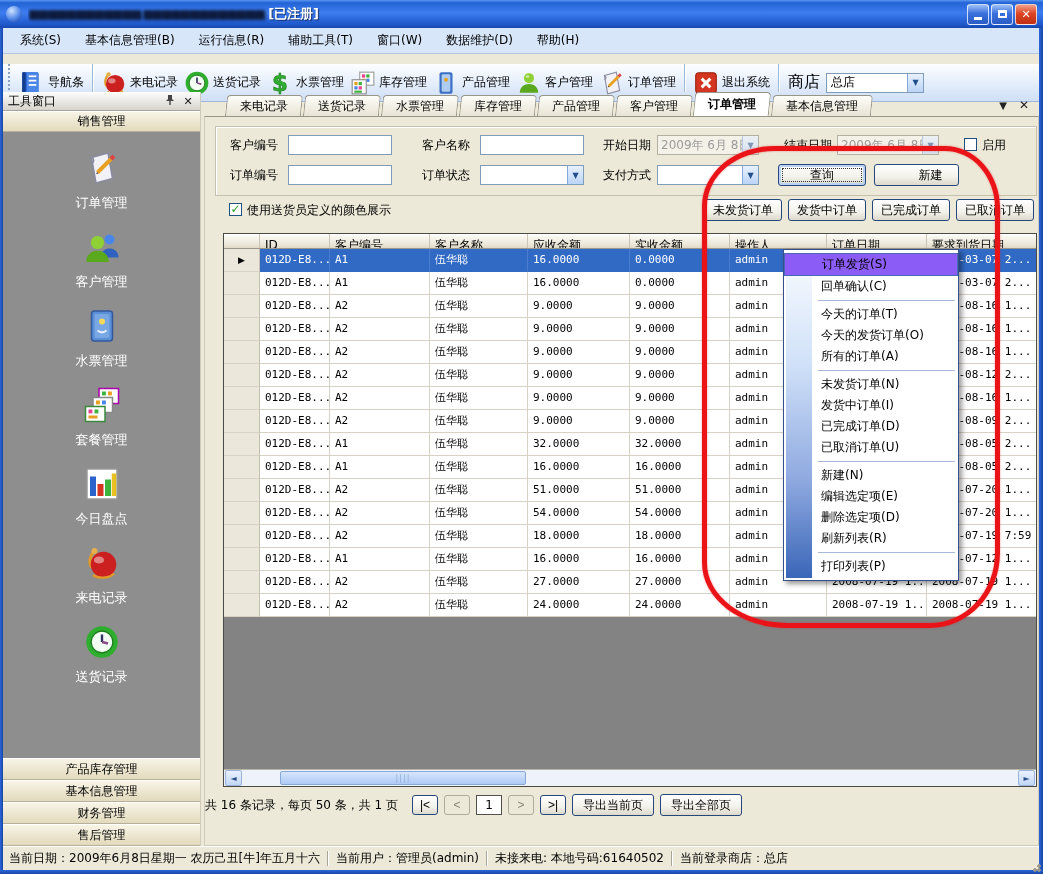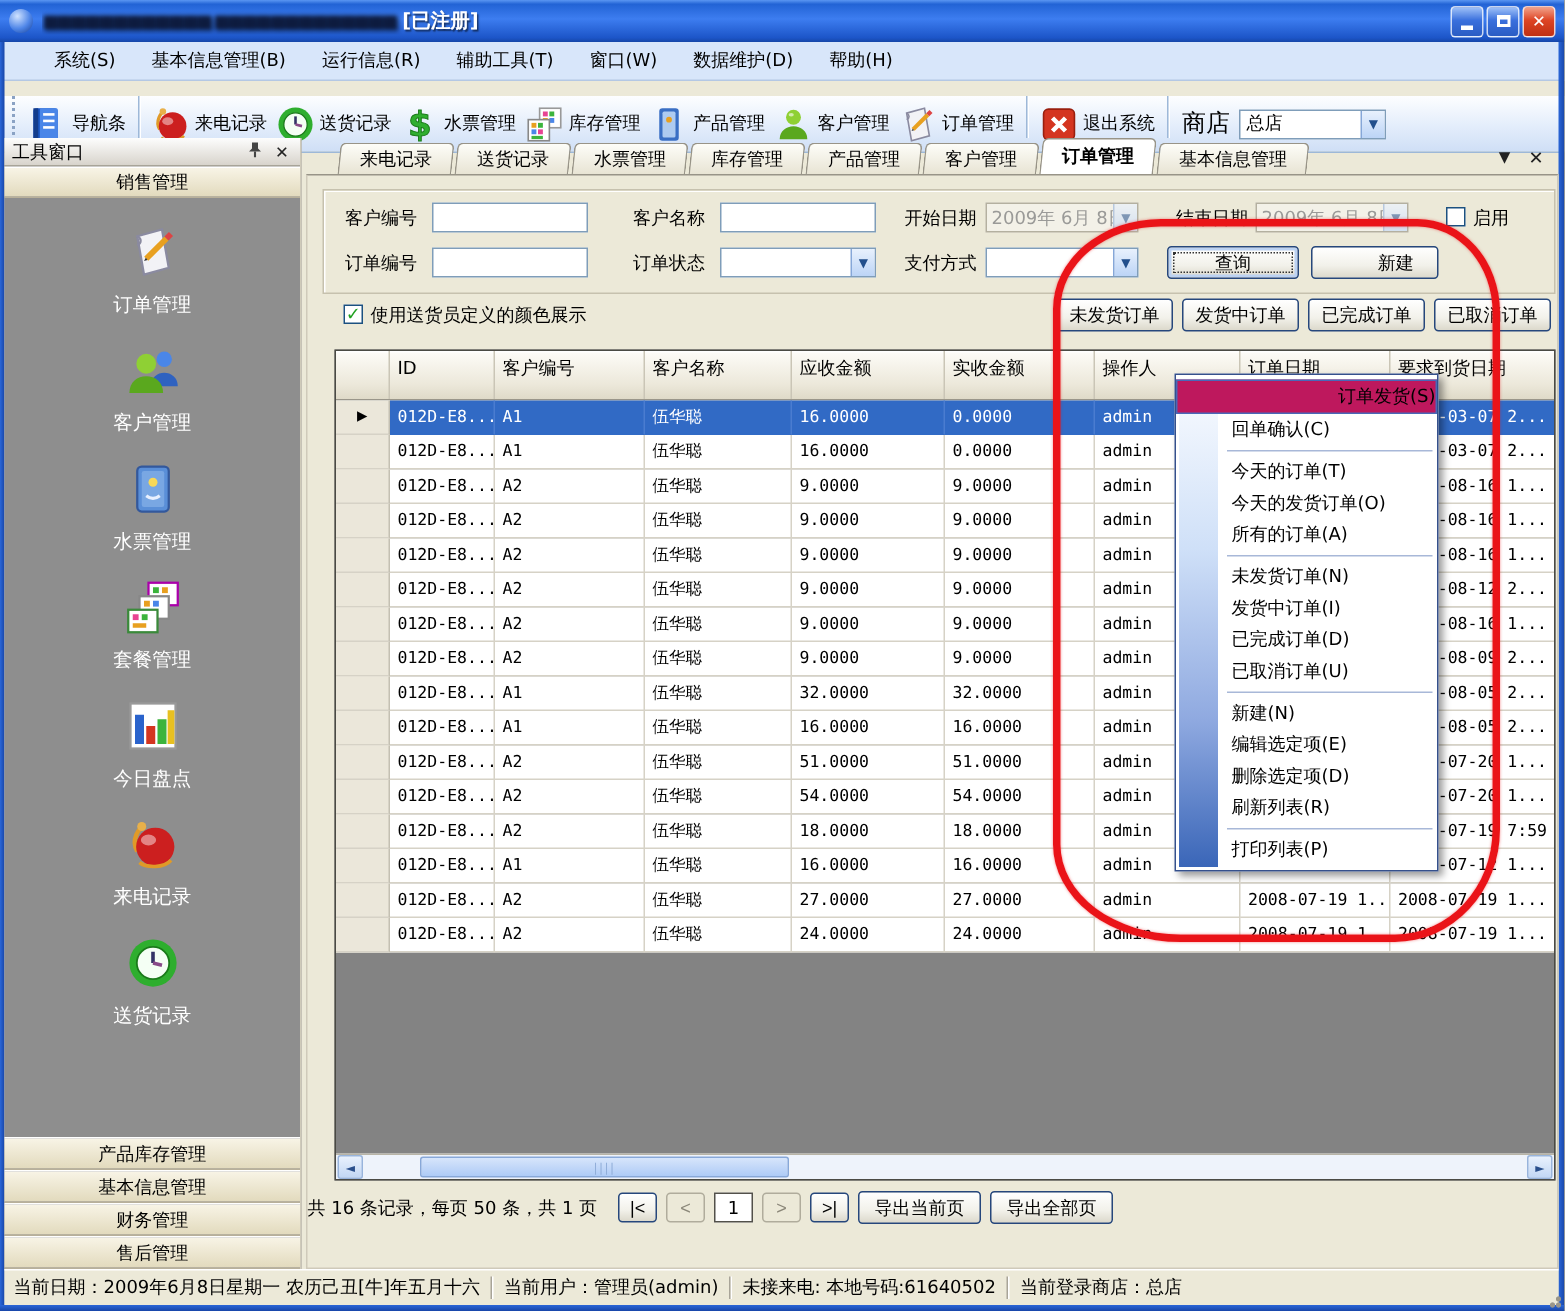--- a/index.html
+++ b/index.html
@@ -20,21 +20,21 @@
   .win-btns { display:flex; gap:2px; }
   .win-btn { width:22px; height:21px; border:1px solid rgba(255,255,255,.75); border-radius:3px;
     background:linear-gradient(180deg,#9dc0f8,#3a70dd 45%,#2a5cc4); color:#fff; font-size:11px; font-weight:bold;
     display:flex; align-items:center; justify-content:center; }
   .win-btn.close { background:linear-gradient(180deg,#f2a088,#dd4424 45%,#c03014); }
   .glyph-min { width:8px; height:3px; background:#fff; margin-top:9px; }
   .glyph-max { width:9px; height:8px; border:2px solid #fff; border-top-width:3px; }
 
   
   .menubar { left:0; top:28px; width:1043px; height:26px; background:#d8e6fa; border-bottom:1px solid #b4c8e4;
-    display:flex; align-items:center; padding-left:24px; }
+    display:flex; align-items:center; padding-left:8px; }
   .menu-item { font-size:12px; color:#000; padding:4px 12px; white-space:nowrap; cursor:default; }
 
   
   .toolbar { left:0; top:64px; width:1043px; height:38px;
     background:linear-gradient(180deg,#fdfeff,#e3edfb 55%,#cfdff6); border-bottom:1px solid #9db8d8;
     display:flex; padding-left:4px; }
   .tb-grip { width:4px; height:26px; border-left:2px dotted #8aa2c4; margin:0 4px; }
   .tb-sep { width:1px; height:28px; background:#9db8d8; margin:0 5px; box-shadow:1px 0 0 #fff; }
   .tbtn { display:flex; align-items:center; gap:3px; padding:2px 3px; font-size:12px; white-space:nowrap; cursor:default; }
   .tbtn svg { display:block; }
@@ -96,21 +96,21 @@
   .cb.checked::after { content:"✓"; color:#21a121; font-size:12px; font-weight:bold; margin-top:-2px; }
   .xp-btn { height:22px; border:1px solid #26477c; border-radius:3px; font-size:12px;
     background:linear-gradient(180deg,#ffffff,#f2f1ea 60%,#dcd9cc); display:flex; align-items:center; justify-content:center;
     cursor:pointer; white-space:nowrap; }
   .xp-btn.focusd { box-shadow:inset 0 0 0 2px #bcd2f2; outline:1px dotted #333; outline-offset:-5px; }
 
   .cbrow-label { position:absolute; font-size:12px; }
 
   
   .grid { left:18px; top:116px; width:814px; height:554px; background:#838383; border:1px solid #4a4a44; overflow:hidden; }
-  .grid-head { display:flex; height:33px; background:linear-gradient(180deg,#fdfcf8,#ece8da 70%,#dfdac8);
+  .grid-head { display:flex; height:15px; background:linear-gradient(180deg,#fdfcf8,#ece8da 70%,#dfdac8);
     border-bottom:1px solid #9a968a; }
   .gh-cell { border-right:1px solid #cac5b6; box-shadow:inset 0 1px 0 #fff; font-size:12px; line-height:22px;
     padding-left:5px; white-space:nowrap; overflow:hidden; flex:0 0 auto; cursor:pointer; }
   .grid-row { display:flex; height:23px; background:#fff; cursor:pointer; }
   .gr-sel { flex:0 0 auto; width:36px; background:#ebe7da; border-right:1px solid #c4c0b2; border-bottom:1px solid #d6d2c6;
     font-size:9px; display:flex; align-items:center; justify-content:center; color:#000; }
   .gr-cell { flex:0 0 auto; border-right:1px solid #d6d2c6; border-bottom:1px solid #d6d2c6;
     font-family:"DejaVu Sans Mono","Liberation Mono",monospace; font-size:11px; line-height:21px; padding-left:5px;
     white-space:nowrap; overflow:hidden; }
   .grid-row.selected .gr-cell { background:#316ac5; color:#fff; border-right-color:#4a7cd0; border-bottom-color:#316ac5; }
@@ -139,21 +139,21 @@
       radial-gradient(circle at 10px 10px,#9a968a 1.5px,transparent 2px),
       radial-gradient(circle at 6px 10px,#9a968a 1.5px,transparent 2px),
       radial-gradient(circle at 10px 6px,#9a968a 1.5px,transparent 2px); }
 
   
   .ctxmenu { left:783px; top:249px; width:176px; background:#fff; border:1px solid #35508c;
     box-shadow:3px 3px 5px rgba(0,0,0,.4); padding:3px 0; z-index:40; }
   .ctxmenu::before { content:""; position:absolute; left:2px; top:2px; bottom:2px; width:26px;
     background:linear-gradient(180deg,#fafcff,#cfe0f8 35%,#8fa9e0 70%,#3a66b8); }
   .cm-item { position:relative; height:21px; line-height:21px; font-size:12px; padding-left:37px; white-space:nowrap; cursor:pointer; }
-  .cm-item.hl { height:23px; line-height:21px; background:#be185d; border:1px solid #4868b8; z-index:2;text-align:right; }
+  .cm-item.hl { height:23px; line-height:21px; background:#8b5cf6; border:1px solid #4868b8; z-index:2; }
   .cm-sep { position:relative; margin:3px 3px 3px 34px; border-top:1px solid #a8b8d8; z-index:2; }
 
   
   .red-ellipse { left:702px; top:146px; width:298px; height:482px; border:5px solid #ea1318;
     border-radius:72px 55px 70px 85px / 60px 62px 75px 65px; z-index:60; pointer-events:none;
     box-shadow:0 0 2px rgba(234,19,24,.5), inset 0 0 2px rgba(234,19,24,.5); }
 </style>
 </head>
 <body>
 

